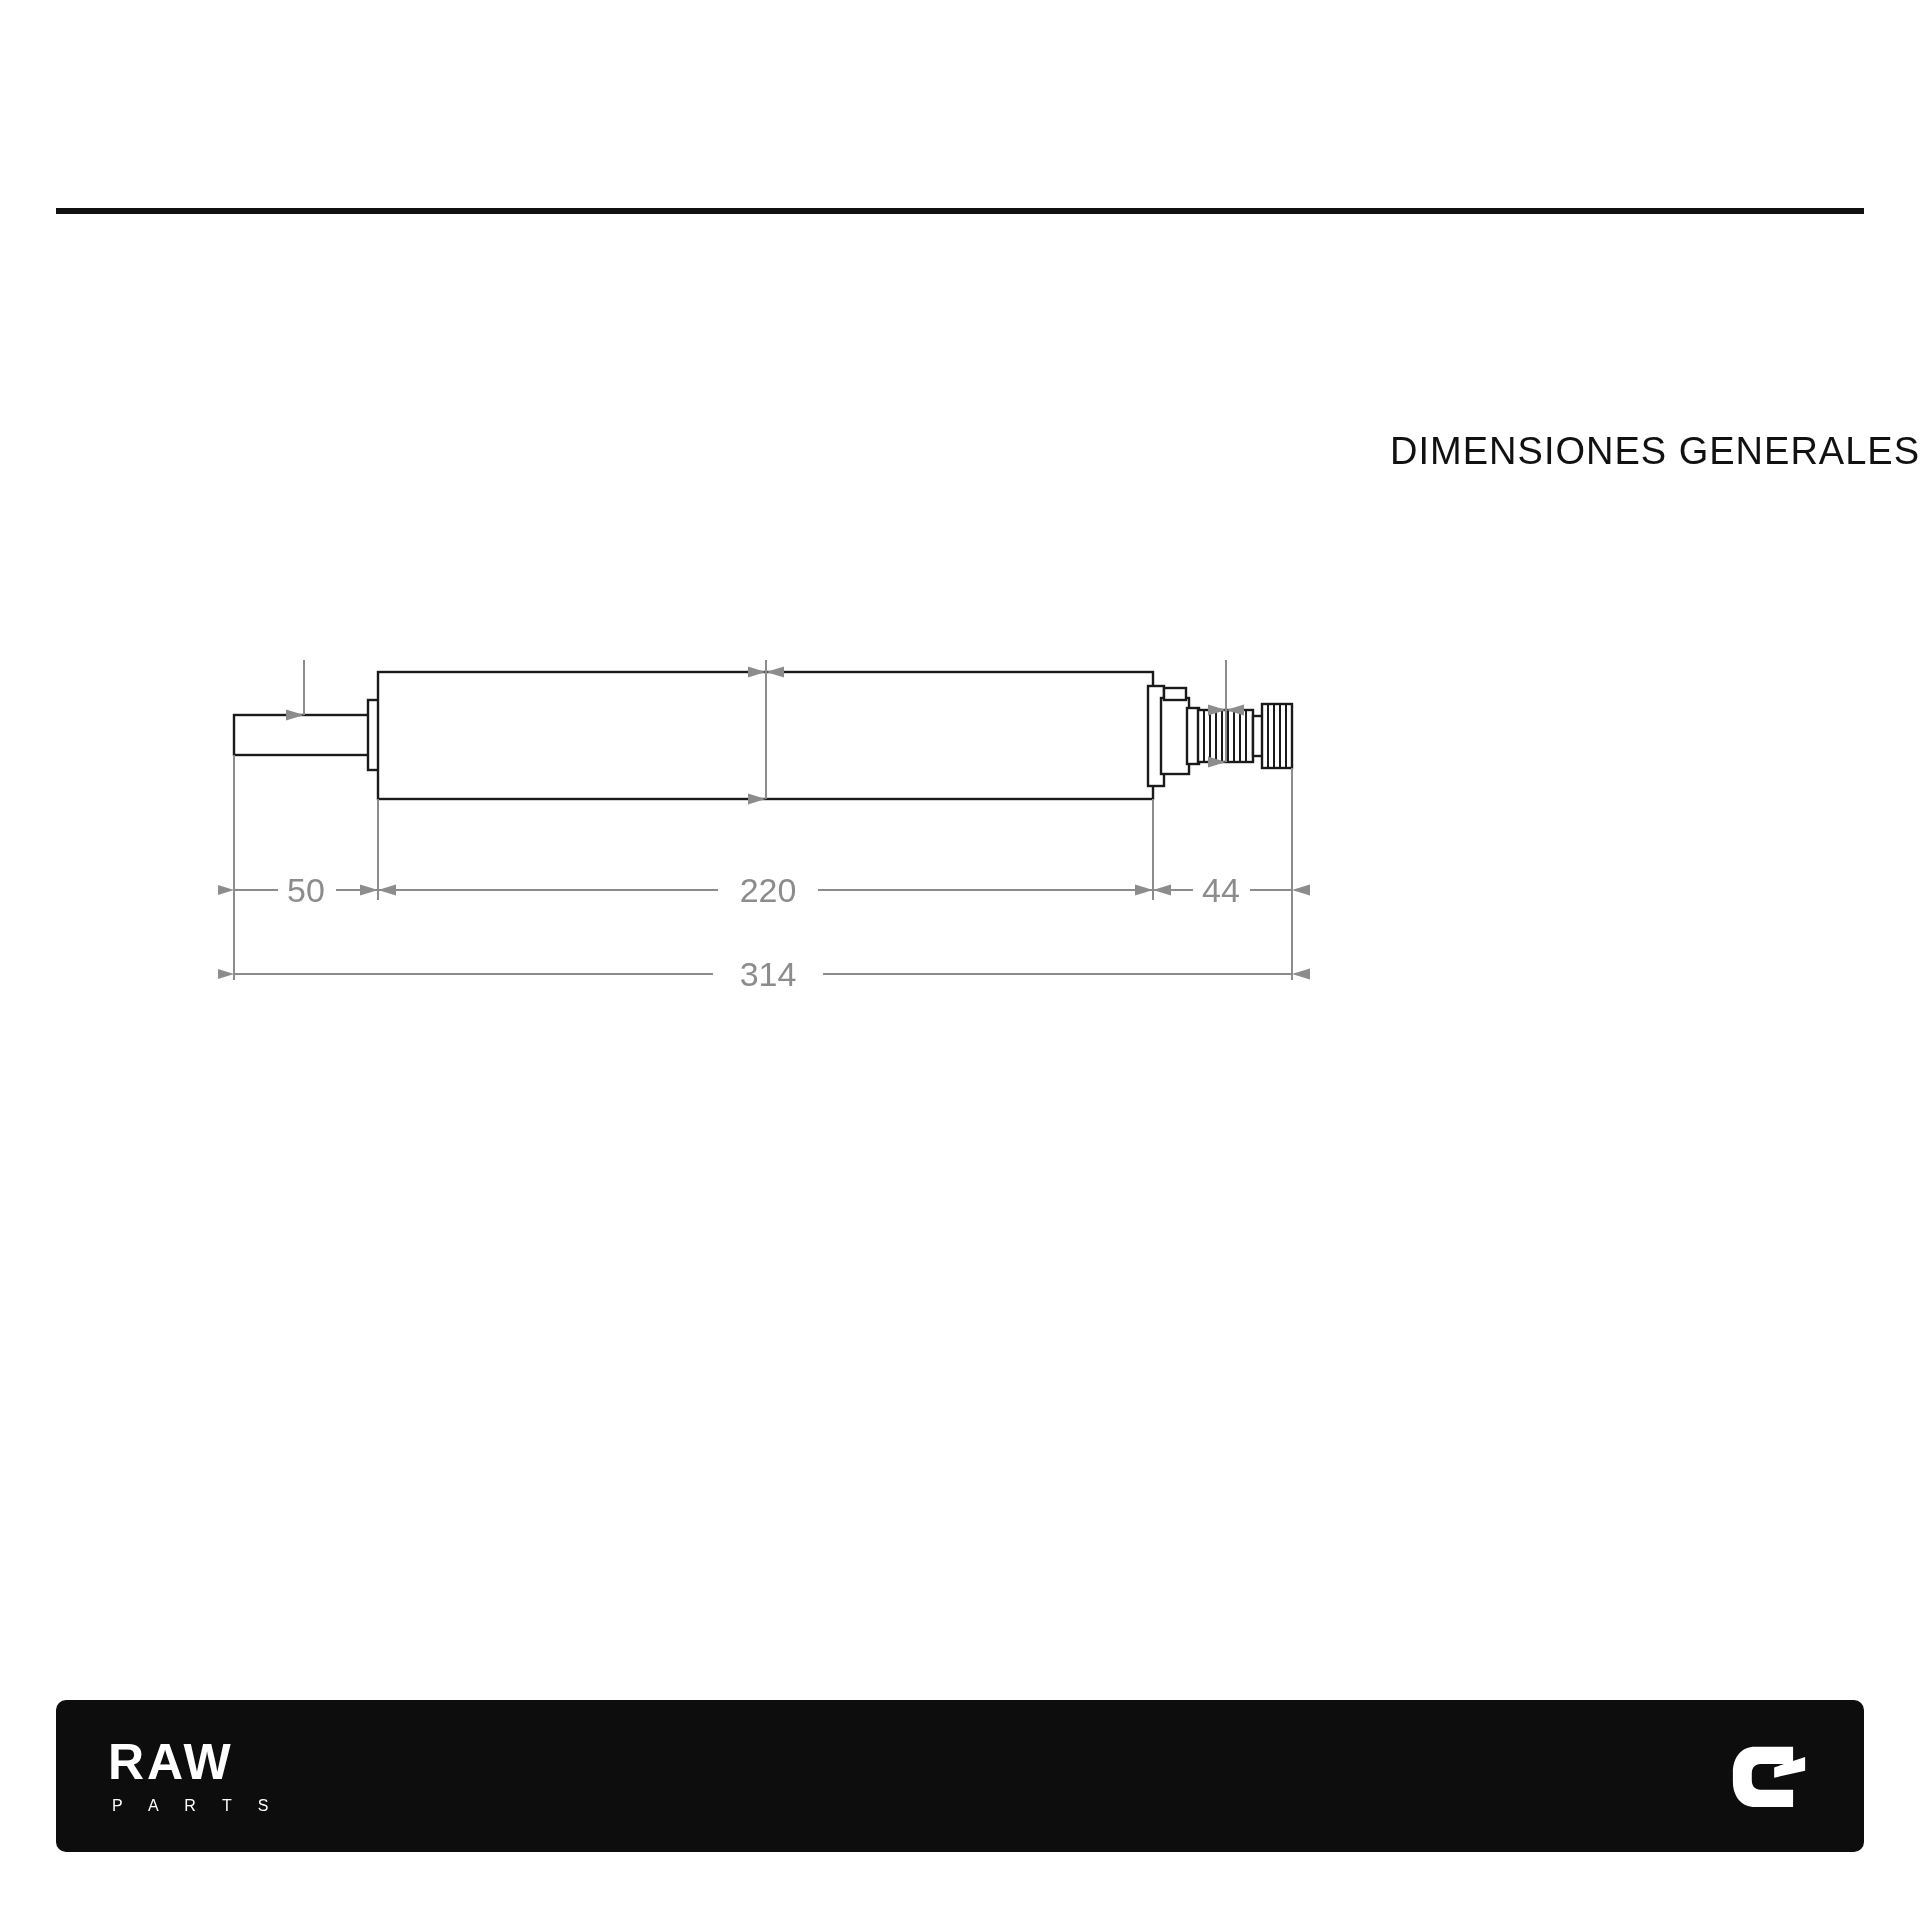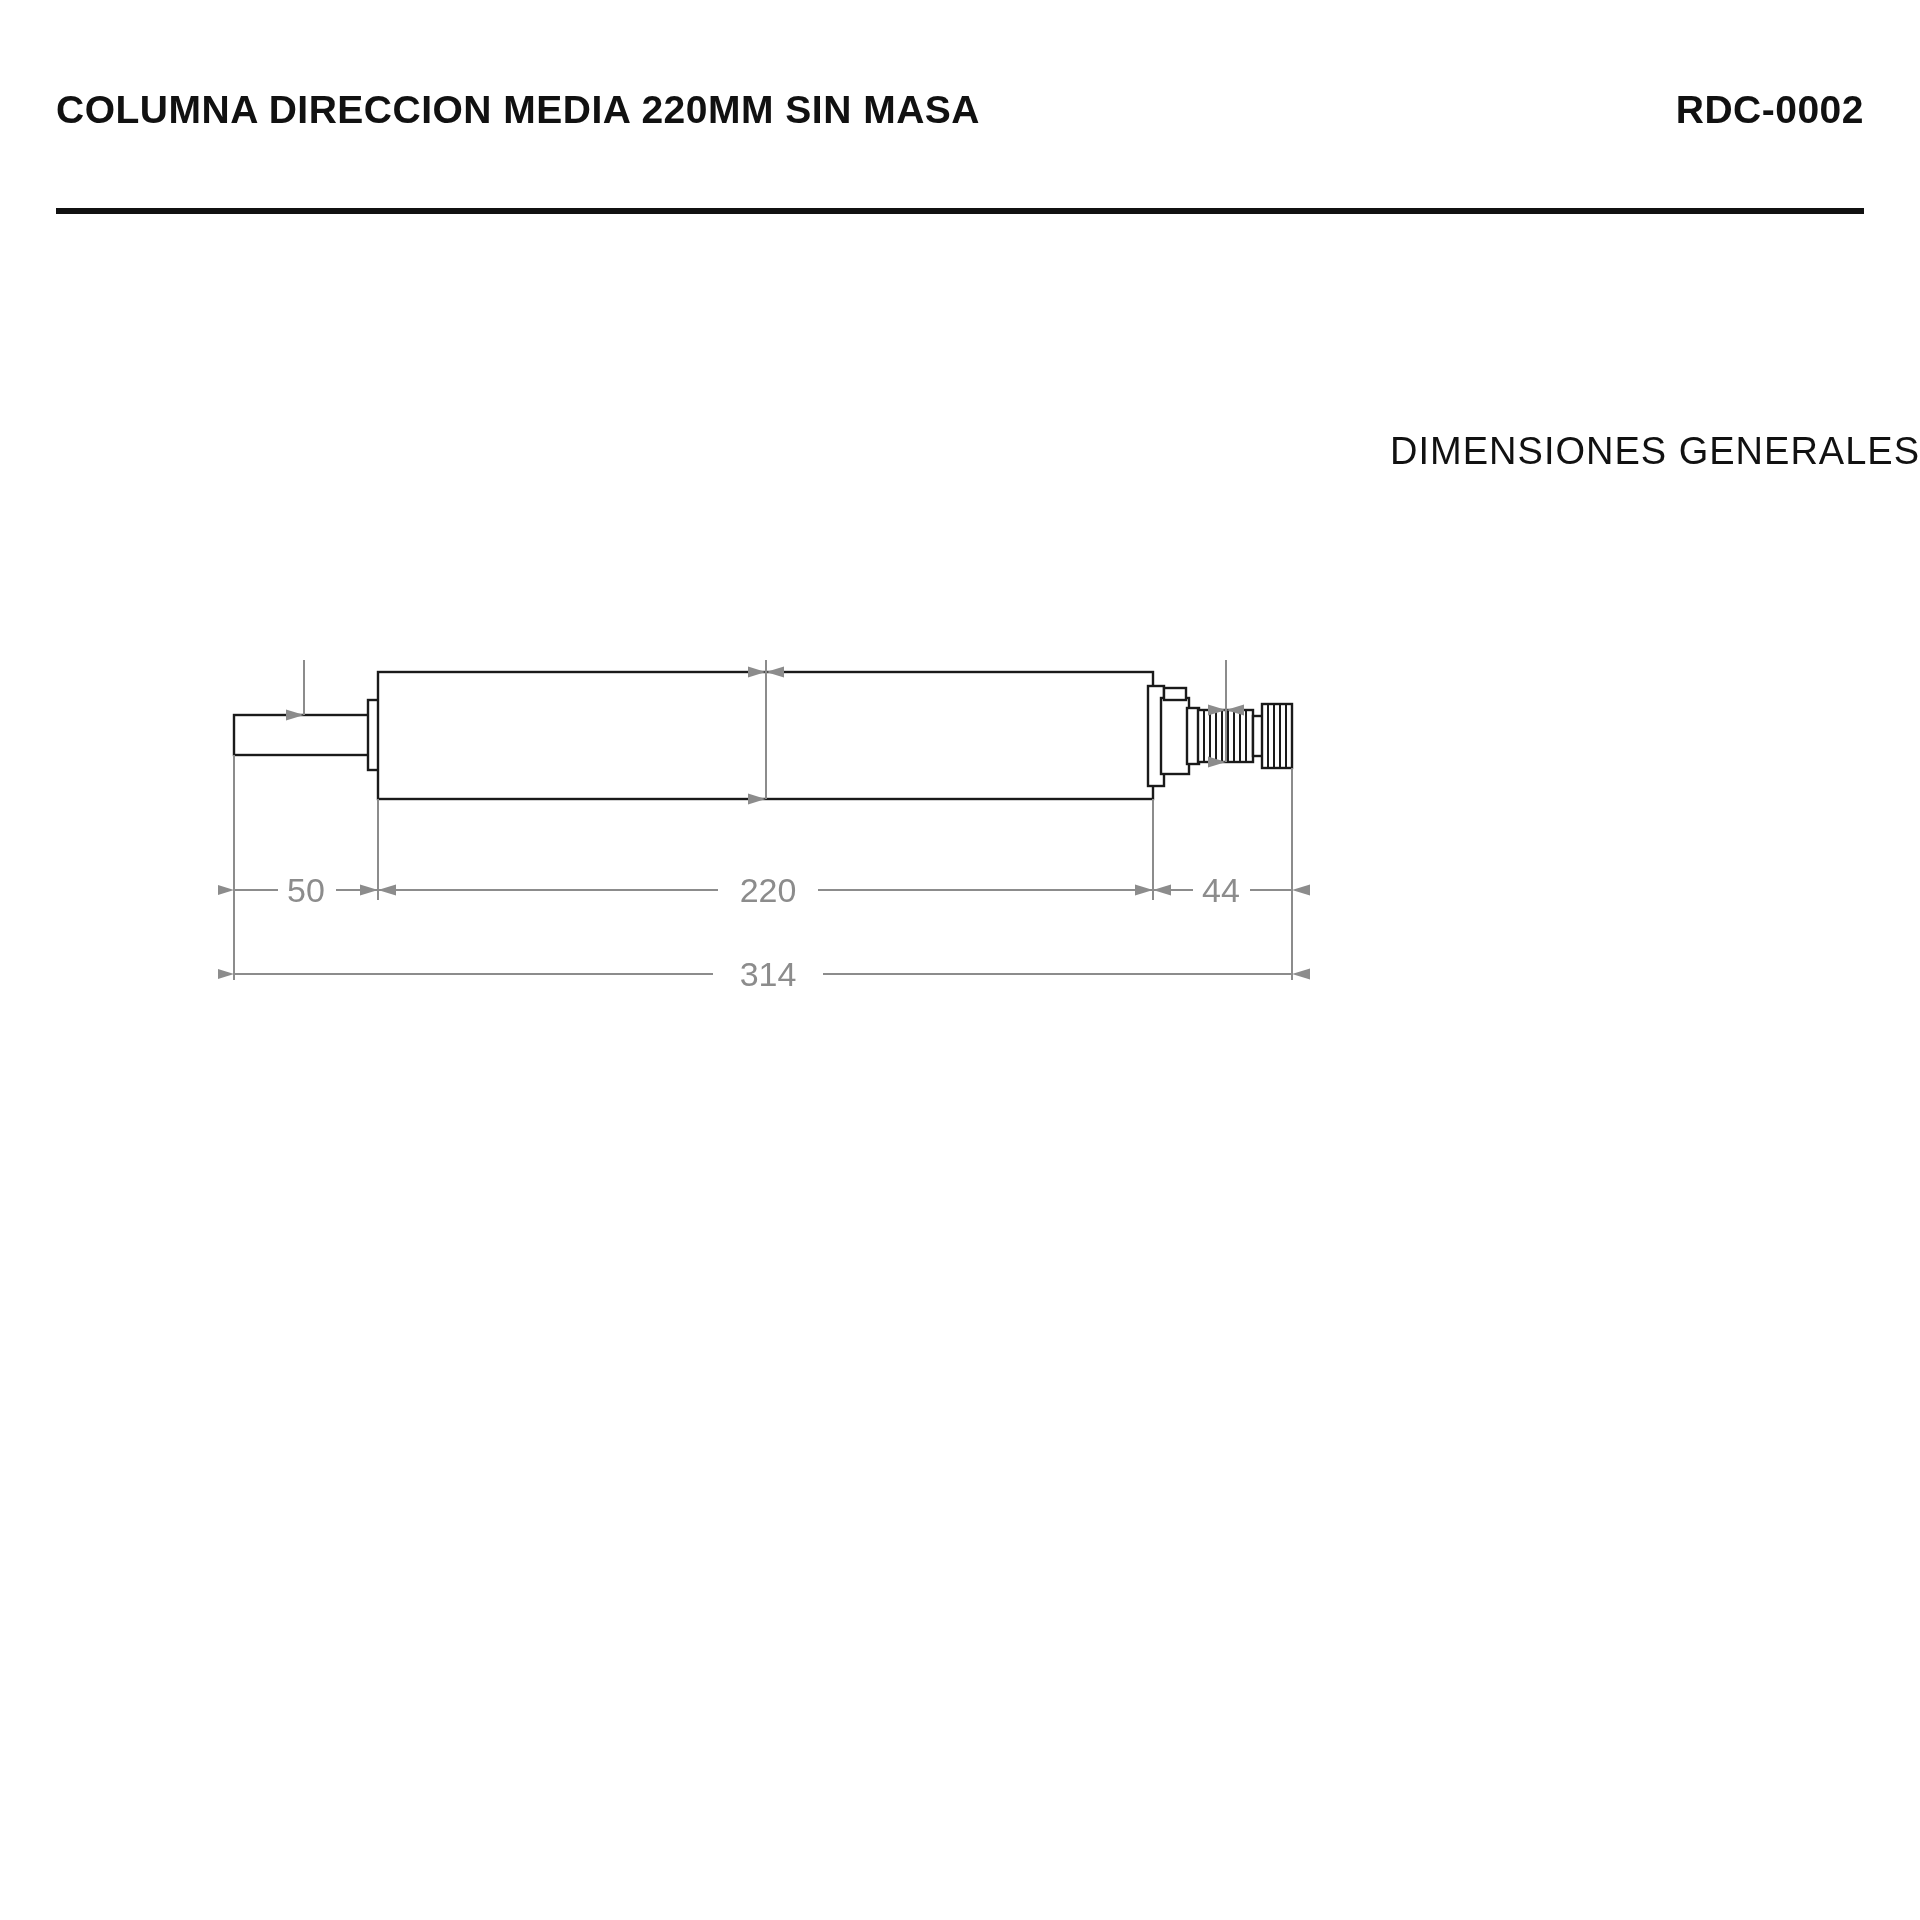--- a/index.html
+++ b/index.html
@@ -111,24 +111,20 @@
     margin-top: 10px;
     padding-left: 4px;
   }
   .brand-logo { width: 86px; height: 86px; }
 </style>
 </head>
 <body>
 
 <div class="page">
 
-  <div class="header">
-    <div class="header-title">COLUMNA DIRECCION MEDIA 220MM SIN MASA</div>
-    <div class="header-code">RDC-0002</div>
-  </div>
   <div class="header-rule"></div>
 
   <div class="section-title">DIMENSIONES GENERALES</div>
 
   <div class="drawing">
     <svg width="1460" height="560" viewBox="0 0 1460 560" xmlns="http://www.w3.org/2000/svg">
       <defs>
         <marker id="arrL" markerWidth="10" markerHeight="10" refX="9" refY="4" orient="auto" markerUnits="strokeWidth">
           <path d="M9,4 L0,1.2 L0,6.8 Z" fill="#8c8c8c"></path>
         </marker>
@@ -229,14 +225,27 @@
         <text x="550" y="242">220</text>
         <text x="1003" y="242">44</text>
         <text x="550" y="326">314</text>
       </g>
     </svg>
   </div>
 
   <div class="note">
   </div>
 
+  <div class="brandbar">
+    <div class="brand-left">
+      <div class="brand-name">RAW</div>
+      <div class="brand-sub">P A R T S</div>
+    </div>
+    <div class="brand-logo">
+      <svg viewBox="0 0 100 100" width="86" height="86" xmlns="http://www.w3.org/2000/svg">
+        <path d="M78 16 L34 16 C18 16 8 28 8 46 L8 56 C8 74 18 86 34 86 L78 86 L78 66 L40 66 C34 66 30 62 30 55 L30 47 C30 40 34 36 40 36 L78 36 Z" fill="#ffffff"></path>
+        <path d="M52 44 L88 44 L88 58 L52 58 Z" fill="#0d0d0d"></path>
+        <path d="M56 40 L92 28 L92 44 L56 52 Z" fill="#ffffff"></path>
+      </svg>
+    </div>
+  </div>
 
 </div>
 
 </body></html>

